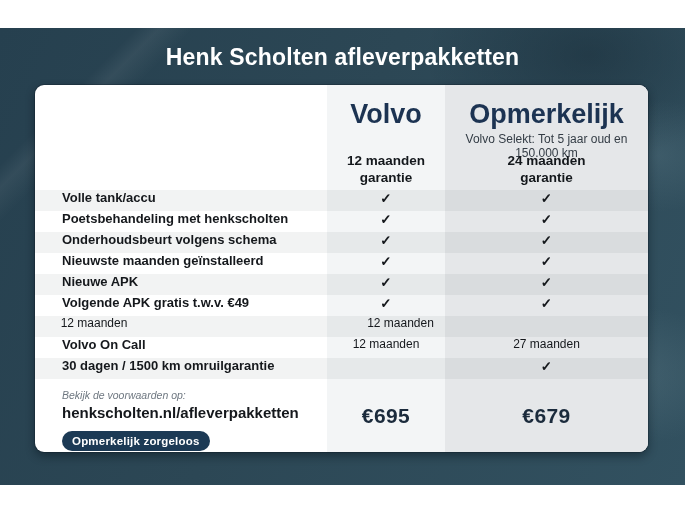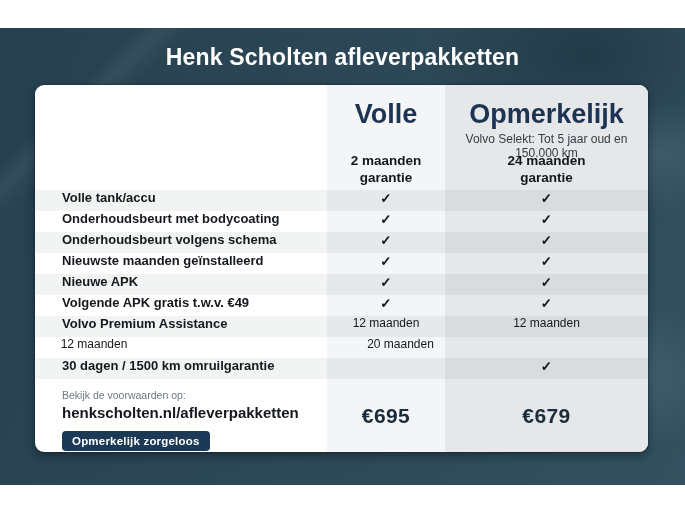--- a/index.html
+++ b/index.html
@@ -50,65 +50,65 @@
   .row:nth-child(odd){background:rgba(22,32,42,0.055);}
   .cell-label{width:292px;box-sizing:border-box;padding-left:27px;
     font-size:13px;font-weight:bold;color:#15181c;white-space:nowrap;}
   .cell-used{width:118px;text-align:center;font-size:12px;color:#15181c;}
   .cell-exc{flex:1;text-align:center;font-size:12px;color:#15181c;}
   .check{font-size:13.5px;font-weight:bold;}
 
   
   .foot{position:absolute;top:294px;left:0;right:0;height:73px;}
   .foot-left{position:absolute;left:27px;top:10px;}
-  .conditions-intro{font-size:10.5px;color:#6e7780;line-height:1.3;}
+  .conditions-intro{font-size:10.5px;color:#6e7780;line-height:1.3;font-style:italic;}
   .conditions-url{font-size:15px;font-weight:bold;color:#15181c;line-height:1.3;}
   .badge{display:inline-block;margin-top:9px;background:#1c3a55;color:#ffffff;
-    font-size:11.5px;font-weight:bold;padding:4px 10px;border-radius:4px;letter-spacing:.2px;}
+    font-size:11.5px;font-weight:bold;padding:4px 10px;border-radius:10px;letter-spacing:.2px;}
   .price{position:absolute;top:0;height:73px;display:flex;align-items:center;justify-content:center;
     font-size:21px;font-weight:bold;color:#1b2b3c;letter-spacing:.4px;}
   .price-used{left:292px;width:118px;}
   .price-exc{left:410px;right:0;}
 </style>
 </head>
 <body>
 
 <div class="canvas">
   <div class="stage">
     <div class="page-title">Henk Scholten afleverpakketten</div>
 
     <div class="card">
       <div class="bg-used"></div>
       <div class="bg-exc"></div>
 
       <div class="hdr">
         <div class="hdr-col hdr-used">
-          <div class="pkg-title">Volle</div>
+          <div class="pkg-title">Volvo</div>
           <div class="warranty">
-            <span>2 maanden garantie</span>
+            <span>12 maanden garantie</span>
           </div>
         </div>
         <div class="hdr-col hdr-exc">
           <div class="pkg-title">Opmerkelijk</div>
           <div class="pkg-subtitle">Volvo Selekt: Tot 5 jaar oud en 150.000 km</div>
           <div class="warranty">
             <span>24 maanden garantie</span>
           </div>
         </div>
       </div>
 
       <div class="rows" id="rows">
         <div class="row">
           <div class="cell-label">Volle tank/accu</div>
           <div class="cell-used check">✓</div>
           <div class="cell-exc check">✓</div>
         </div>
 
         <div class="row">
-          <div class="cell-label">Onderhoudsbeurt met bodycoating</div>
+          <div class="cell-label">Poetsbehandeling met henkscholten</div>
           <div class="cell-used check">✓</div>
           <div class="cell-exc check">✓</div>
         </div>
 
         <div class="row">
           <div class="cell-label">Onderhoudsbeurt volgens schema</div>
           <div class="cell-used check">✓</div>
           <div class="cell-exc check">✓</div>
         </div>
 
@@ -124,28 +124,28 @@
           <div class="cell-exc check">✓</div>
         </div>
 
         <div class="row">
           <div class="cell-label">Volgende APK gratis t.w.v. €49</div>
           <div class="cell-used check">✓</div>
           <div class="cell-exc check">✓</div>
         </div>
 
         <div class="row">
-          <div class="cell-label">Volvo Premium Assistance</div>
           <div class="cell-used">12 maanden</div>
           <div class="cell-exc">12 maanden</div>
         </div>
 
         <div class="row">
+          <div class="cell-label">Volvo On Call</div>
           <div class="cell-used">12 maanden</div>
-          <div class="cell-exc">20 maanden</div>
+          <div class="cell-exc">27 maanden</div>
         </div>
 
         <div class="row">
           <div class="cell-label">30 dagen / 1500 km omruilgarantie</div>
           <div class="cell-used"></div>
           <div class="cell-exc check">✓</div>
         </div>
       </div>
 
       <div class="foot">

